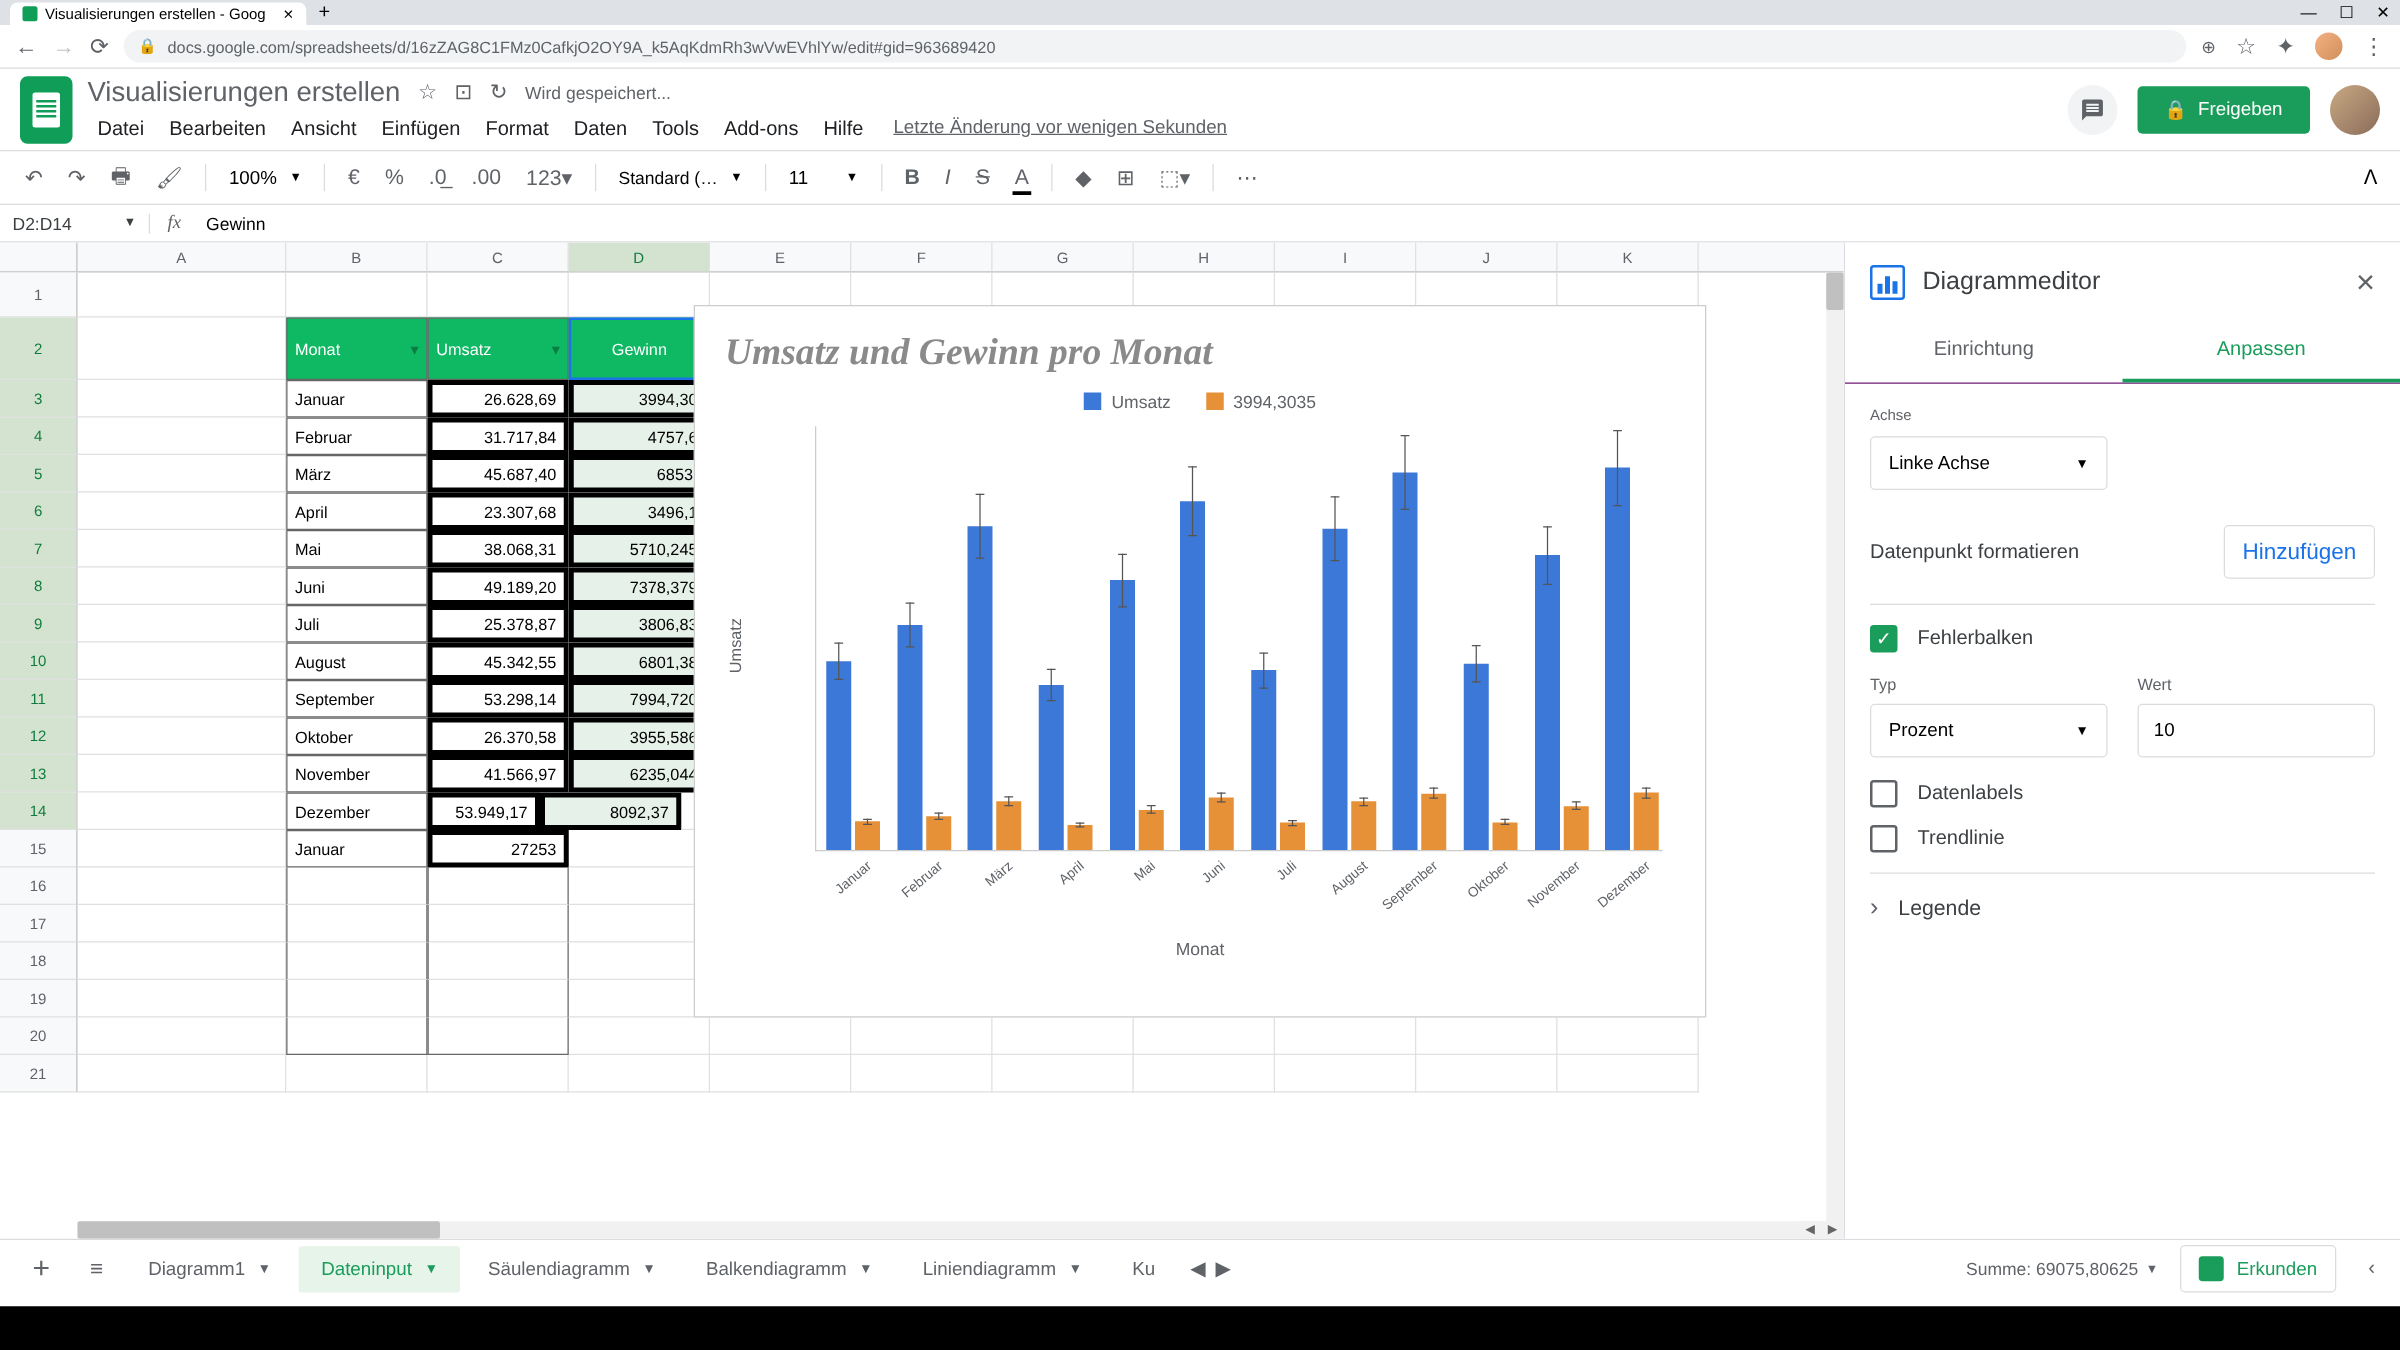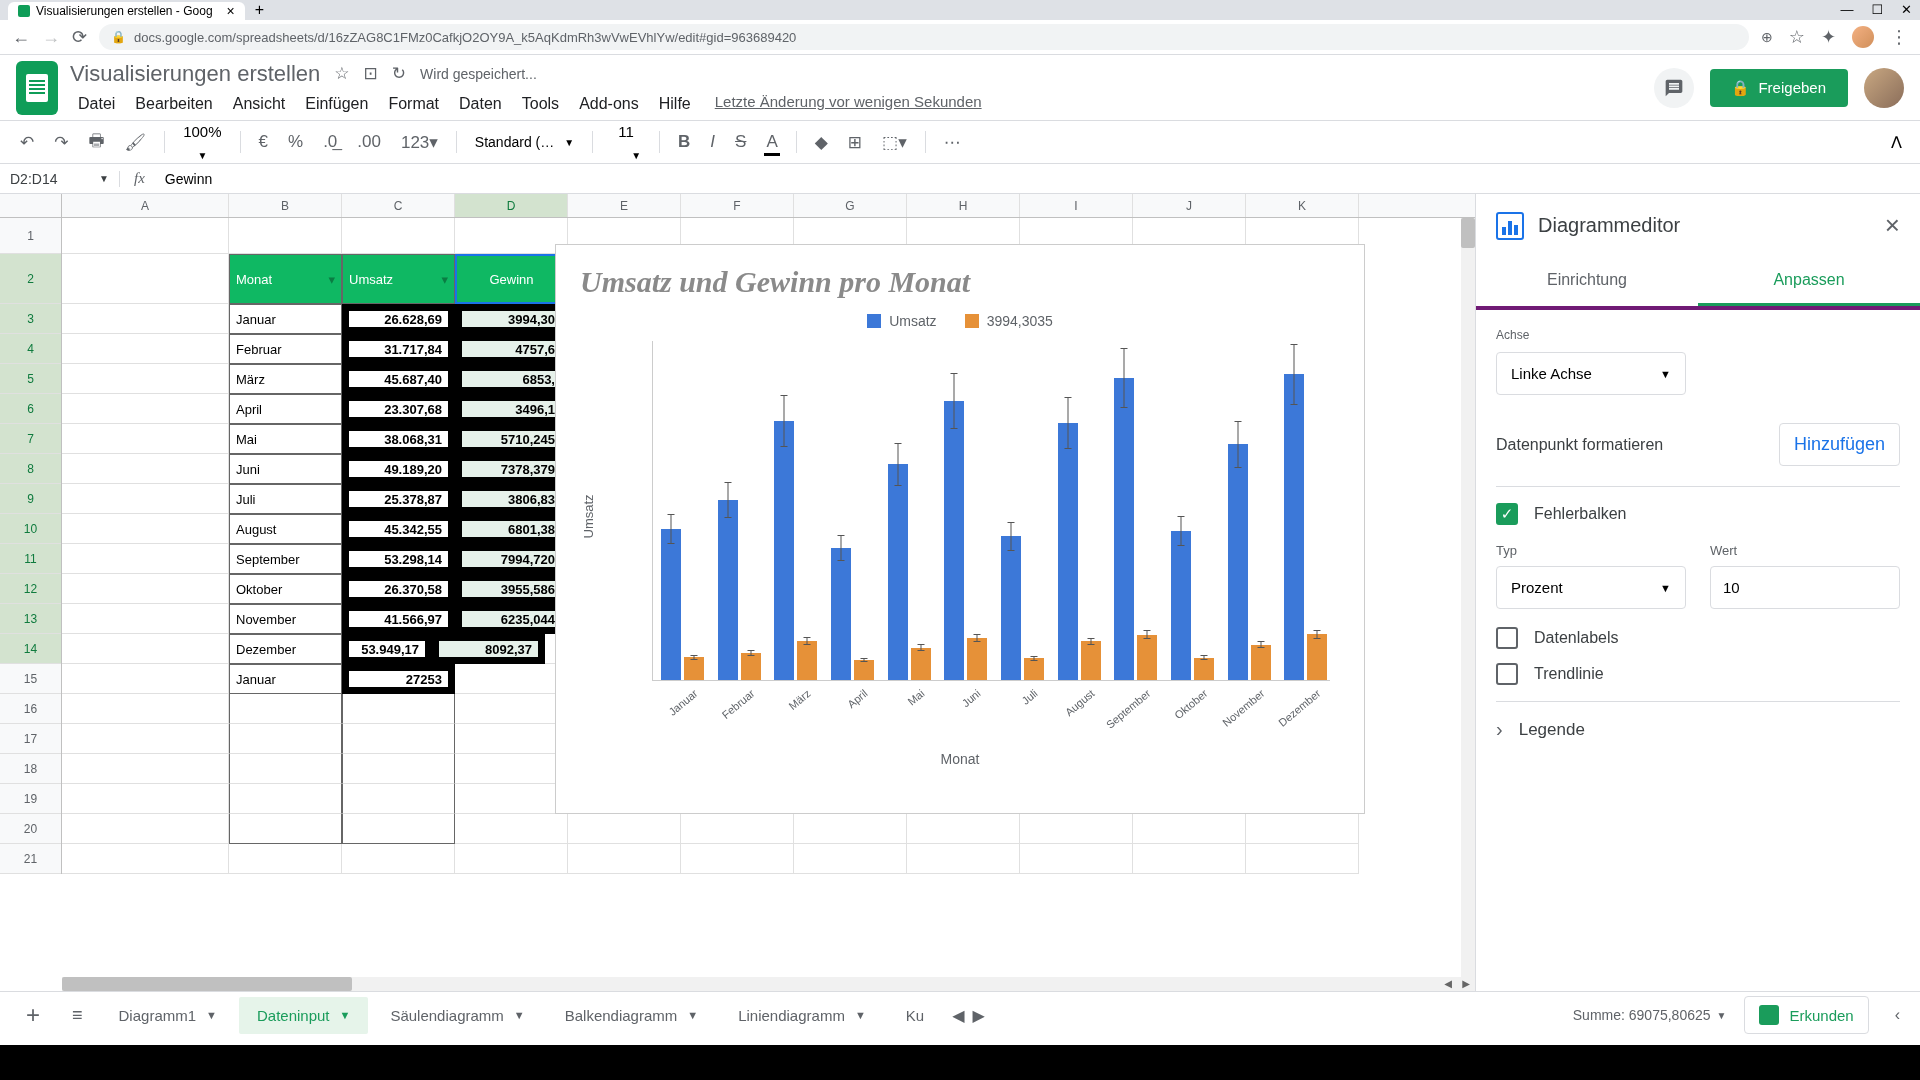--- a/index.html
+++ b/index.html
@@ -31,21 +31,21 @@
 .menu-item { font-size: 16px; color: #202124; padding: 2px 8px; cursor: pointer; }
 .last-edit { font-size: 15px; color: #5f6368; text-decoration: underline; margin-left: 12px; }
 .header-right { display: flex; align-items: center; gap: 16px; }
 .comment-btn { width: 40px; height: 40px; border-radius: 50%; display: flex; align-items: center; justify-content: center; cursor: pointer; background: #f1f3f4; }
 .share-btn { background: #1a9c5b; color: #fff; padding: 10px 22px; border-radius: 4px; font-size: 15px; font-weight: 500; display: flex; align-items: center; gap: 8px; cursor: pointer; }
 .user-avatar { width: 40px; height: 40px; border-radius: 50%; background: linear-gradient(135deg, #c9a882, #8a6d5a); overflow: hidden; }
 
 .toolbar { height: 44px; border-top: 1px solid #dadce0; border-bottom: 1px solid #dadce0; display: flex; align-items: center; padding: 0 12px; gap: 4px; }
 .tool-btn { padding: 6px 8px; cursor: pointer; color: #5f6368; font-size: 17px; border-radius: 3px; display: flex; align-items: center; }
 .tool-sep { width: 1px; height: 22px; background: #dadce0; margin: 0 6px; }
-.zoom-sel { font-size: 15px; padding: 4px 8px; display: flex; align-items: center; gap: 10px; flex-direction: column; }
+.zoom-sel { font-size: 15px; padding: 4px 8px; display: flex; align-items: center; gap: 10px; }
 .font-sel { font-size: 14px; padding: 4px 8px; display: flex; align-items: center; gap: 10px; min-width: 110px; }
 .tool-btn.bold { font-weight: bold; }
 .tool-btn.italic { font-style: italic; }
 .tool-btn.strike { text-decoration: line-through; }
 .text-color-btn { position: relative; }
 .text-color-underline { position: absolute; bottom: 2px; left: 6px; right: 6px; height: 3px; background: #000; }
 .collapse-icon { margin-left: auto; padding: 6px; cursor: pointer; }
 
 .formula-bar { height: 30px; border-bottom: 1px solid #dadce0; display: flex; align-items: center; }
 .cell-ref { width: 120px; padding: 0 10px; font-size: 14px; color: #3c4043; border-right: 1px solid #dadce0; display: flex; align-items: center; justify-content: space-between; }
@@ -63,21 +63,21 @@
 .row-h { height: 30px; text-align: center; font-size: 12px; color: #5f6368; border-bottom: 1px solid #e0e0e0; line-height: 30px; }
 .row-h.first { height: 36px; line-height: 36px; }
 .row-h.tall { height: 50px; line-height: 50px; }
 .row-h.selected { background: #d3e3cf; color: #0f7b3e; }
 .grid { position: relative; flex: 1; }
 .grid-row { display: flex; height: 30px; }
 .grid-row.first { height: 36px; }
 .grid-row.tall { height: 50px; }
 .cell { border-right: 1px solid #e0e0e0; border-bottom: 1px solid #e0e0e0; font-size: 13px; padding: 0 6px; display: flex; align-items: center; }
 .cell.header-cell { background: #0fb863; color: #fff; font-weight: 500; justify-content: center; border: 1px solid #666; }
-.cell.data-cell { border: 7px solid #000000; justify-content: flex-end; font-weight: bold; }
+.cell.data-cell { border: 4px solid #000000; justify-content: flex-end; }
 .cell.month-cell { border: 1px solid #666; justify-content: flex-start; }
 .cell.d-selected { background: #e6f1ea; }
 .filter-icon { color: #0a7d43; margin-left: auto; }
 .selection-border { border: 2px solid #1a73e8 !important; }
 
 .chart-overlay { position: absolute; top: 50px; left: 555px; width: 810px; height: 570px; background: #fff; border: 1px solid #ccc; }
 .chart-title { font-family: Georgia, serif; font-style: italic; font-size: 30px; font-weight: bold; color: #8a8a8a; padding: 20px 24px 8px; }
 .chart-legend { display: flex; justify-content: center; gap: 28px; font-size: 14px; color: #5f6368; padding: 6px 0 12px; }
 .legend-item { display: flex; align-items: center; gap: 8px; }
 .legend-swatch { width: 14px; height: 14px; }
@@ -95,21 +95,21 @@
 .x-labels { position: absolute; left: 72px; right: 10px; bottom: -8px; height: 48px; }
 .x-label { position: absolute; font-size: 11px; color: #5f6368; transform: rotate(-40deg); transform-origin: right top; text-align: right; white-space: nowrap; }
 .x-axis-title { text-align: center; font-size: 14px; color: #5f6368; margin-top: 30px; }
 
 .side-panel { width: 445px; border-left: 1px solid #dadce0; background: #fff; display: flex; flex-direction: column; }
 .panel-header { display: flex; align-items: center; padding: 16px 20px; gap: 14px; }
 .panel-icon { width: 28px; height: 28px; border: 2px solid #1a73e8; border-radius: 3px; display: flex; align-items: end; justify-content: center; gap: 2px; padding: 3px; }
 .panel-icon-bar { width: 4px; background: #1a73e8; }
 .panel-title { font-size: 20px; color: #3c4043; flex: 1; }
 .panel-close { font-size: 26px; color: #5f6368; cursor: pointer; }
-.panel-tabs { display: flex; border-bottom: 4px solid #701a75; }
+.panel-tabs { display: flex; border-bottom: 1px solid #701a75; }
 .panel-tab { flex: 1; text-align: center; padding: 14px 0; font-size: 16px; color: #5f6368; cursor: pointer; }
 .panel-tab.active { color: #1a9c5b; border-bottom: 3px solid #1a9c5b; font-weight: 500; }
 .panel-content { padding: 18px 20px; flex: 1; overflow-y: auto; }
 .section-label { font-size: 12px; color: #5f6368; margin-bottom: 10px; }
 .dropdown { border: 1px solid #dadce0; border-radius: 4px; padding: 12px 14px; font-size: 15px; display: flex; justify-content: space-between; align-items: center; cursor: pointer; width: 190px; }
 .format-row { display: flex; justify-content: space-between; align-items: center; margin: 28px 0 20px; }
 .format-label { font-size: 16px; color: #3c4043; }
 .add-link { color: #1a73e8; font-size: 18px; cursor: pointer; border: 1px solid #dadce0; padding: 10px 14px; border-radius: 4px; }
 .divider { border: none; border-top: 1px solid #dadce0; margin: 16px 0; }
 .checkbox-row { display: flex; align-items: center; gap: 16px; margin: 14px 0; }

